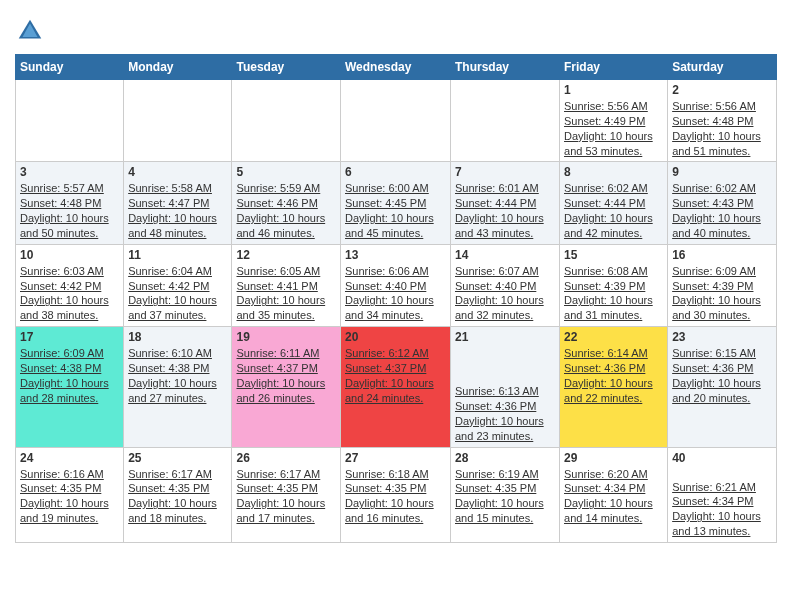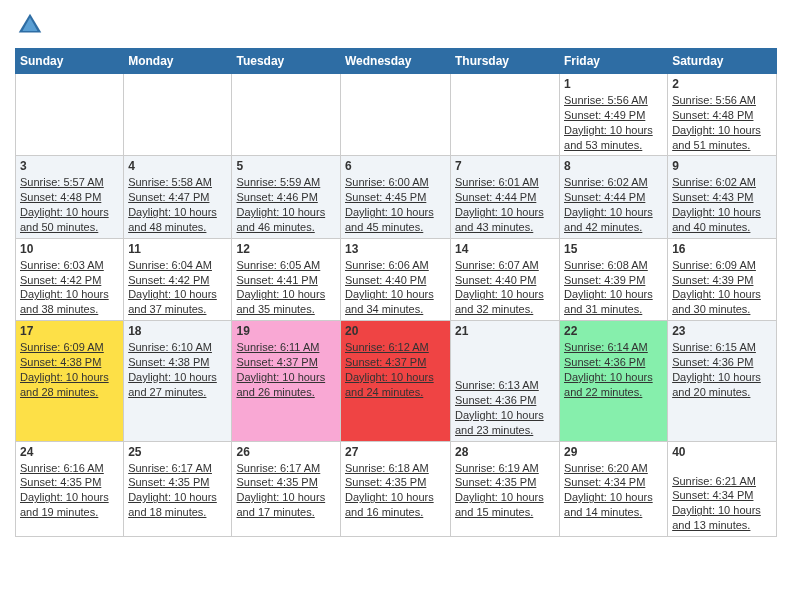--- a/index.html
+++ b/index.html
@@ -1,18 +1,18 @@
 <!DOCTYPE html>
 <html><head>
   <meta charset="utf-8">
   <style>
     * { box-sizing: border-box; margin: 0; padding: 0; }
     body { font-family: Arial, sans-serif; background: #fff; width: 792px; height: 612px; overflow: hidden; }
     
-    .page { width: 792px; min-height: 612px; padding: 10px 15px; }
+    .page { width: 792px; min-height: 612px; padding: 16px 15px; }
     
     .header { display: flex; justify-content: space-between; align-items: flex-start; margin-bottom: 8px; }
     
     .logo { display: flex; align-items: center; }
     .logo-text { display: flex; flex-direction: column; }
     .logo-general { font-size: 18px; font-weight: bold; color: #333; }
     .logo-blue { font-size: 18px; font-weight: bold; color: #2e6da4; }
     .logo-icon { width: 30px; height: 30px; margin-right: 4px; }
     
     .title-block { text-align: right; }
@@ -213,21 +213,21 @@
           </td>
           <td>
             <span class="day-num">16</span>
             <div class="day-info" style="white-space: pre-wrap;">Sunrise: 6:09 AM
 Sunset: 4:39 PM
 Daylight: 10 hours
 and 30 minutes.</div>
           </td>
         </tr>
         <tr>
-          <td style="background: #fde047;">
+          <td style="background: #5eead4;">
             <span class="day-num">17</span>
             <div class="day-info" style="white-space: pre-wrap;">Sunrise: 6:09 AM
 Sunset: 4:38 PM
 Daylight: 10 hours
 and 28 minutes.</div>
           </td>
           <td style="background: rgb(240, 244, 248);">
             <span class="day-num">18</span>
             <div class="day-info" style="white-space: pre-wrap;">Sunrise: 6:10 AM
 Sunset: 4:38 PM
@@ -248,21 +248,21 @@
 Daylight: 10 hours
 and 24 minutes.</div>
           </td>
           <td style="background: rgb(240, 244, 248);">
             <span class="day-num">21</span>
             <div class="day-info" style="white-space: pre-wrap; margin-top: 40px;">Sunrise: 6:13 AM
 Sunset: 4:36 PM
 Daylight: 10 hours
 and 23 minutes.</div>
           </td>
-          <td style="background: #86efac;">
+          <td style="background: #fde047;">
             <span class="day-num">22</span>
             <div class="day-info" style="white-space: pre-wrap;">Sunrise: 6:14 AM
 Sunset: 4:36 PM
 Daylight: 10 hours
 and 22 minutes.</div>
           </td>
           <td style="background: rgb(240, 244, 248);">
             <span class="day-num">23</span>
             <div class="day-info" style="white-space: pre-wrap;">Sunrise: 6:15 AM
 Sunset: 4:36 PM

